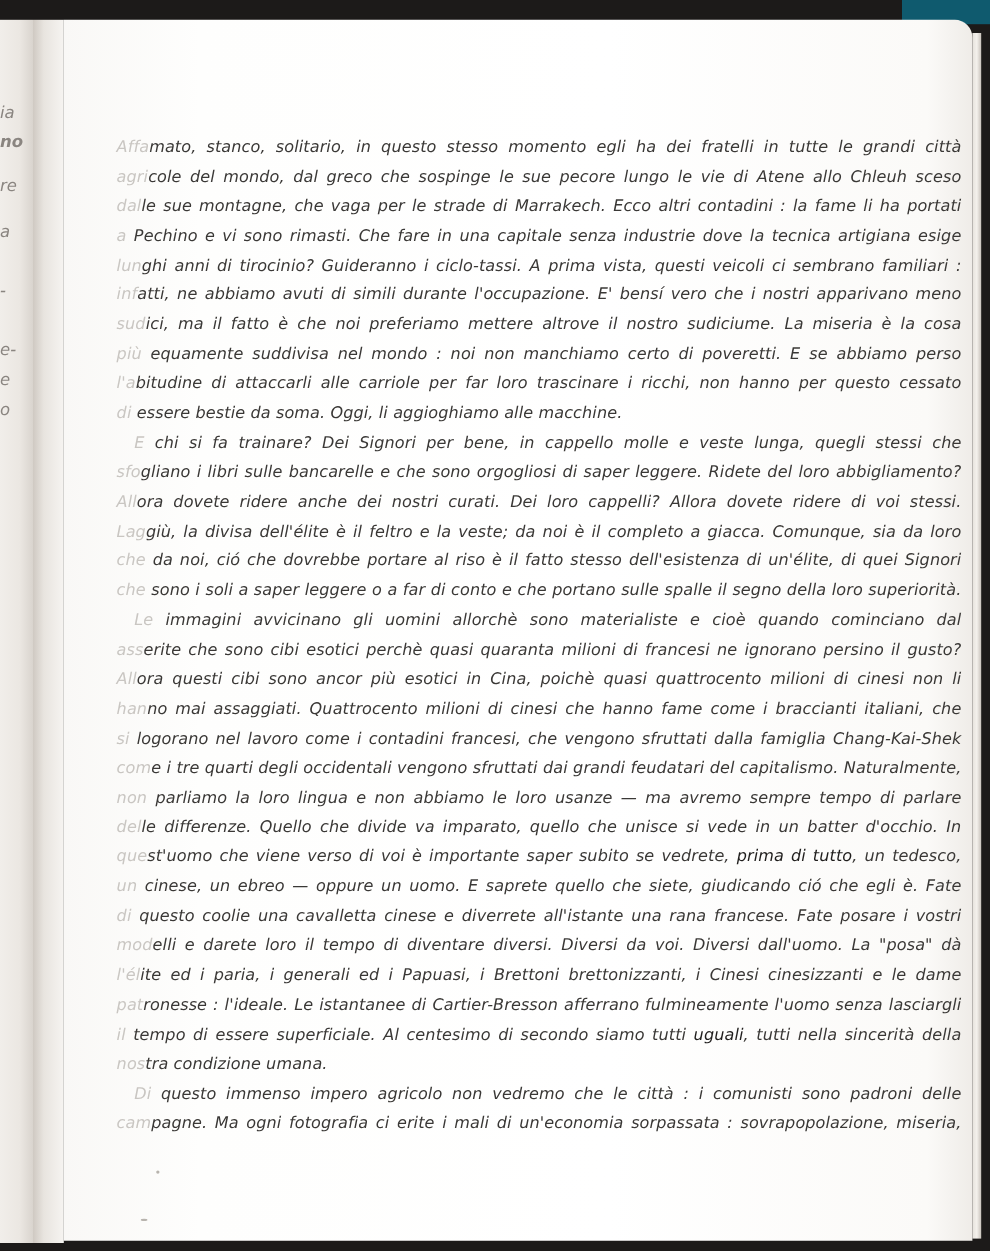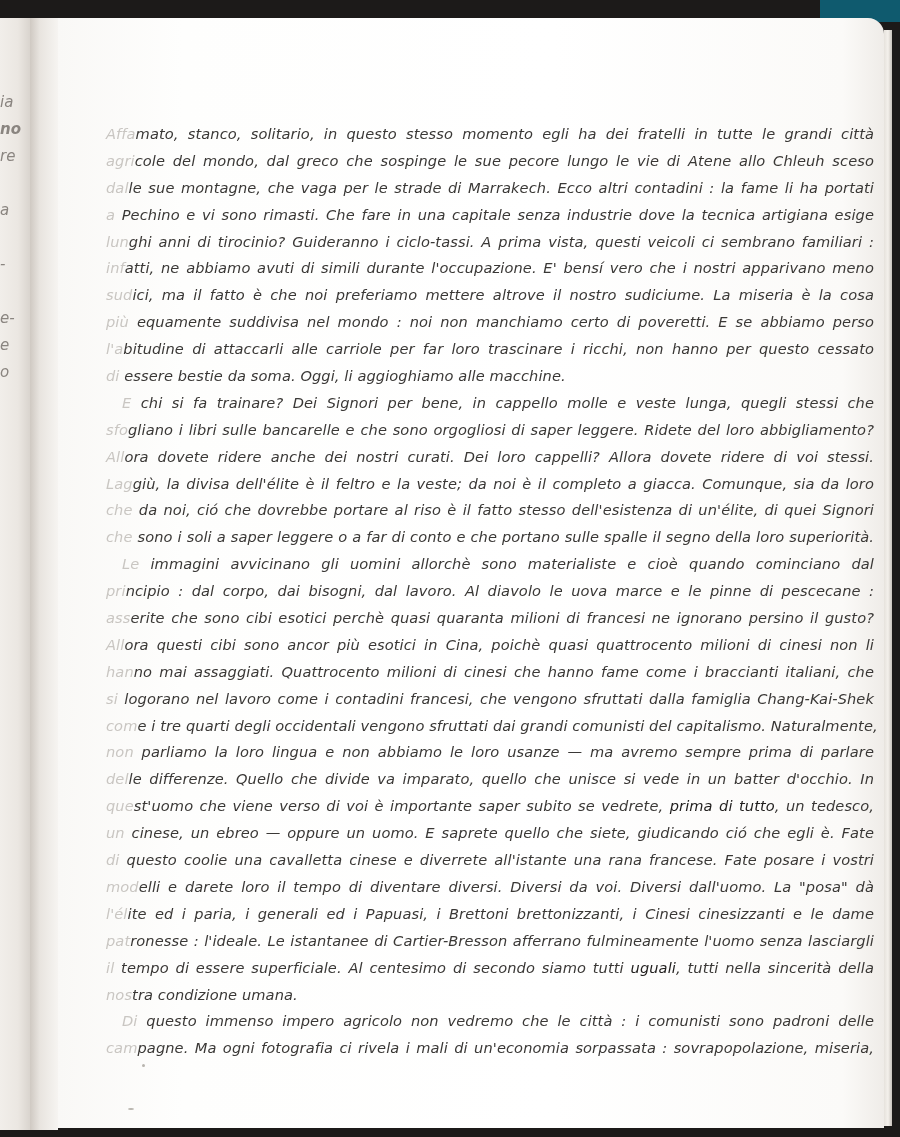--- a/index.html
+++ b/index.html
@@ -48,21 +48,21 @@
   .fade { color: #c9c6c2; }
   .speck { position: absolute; width: 3px; height: 3px; border-radius: 50%; background: #b8b4ae; }
 </style>
 </head>
 <body>
 
 <div class="teal-corner"></div>
 <div class="left-page" id="left-page">
     <span class="margin-frag" style="top: 75px;">ia</span>
     <span class="margin-frag" style="top: 102px; font-weight: bold;">no</span>
-    <span class="margin-frag" style="top: 129px;">re</span>
+    <span class="margin-frag" style="top: 142px;">re</span>
     <span class="margin-frag" style="top: 183px;">a</span>
     <span class="margin-frag" style="top: 237px;">-</span>
     <span class="margin-frag" style="top: 291px;">e-</span>
     <span class="margin-frag" style="top: 318px;">e</span>
     <span class="margin-frag" style="top: 345px;">o</span>
   </div>
 <div class="gutter"></div>
 <div class="page">
   <div class="text-block" id="text-block">
       <div class="line"><span class="fade">Affa</span><span>mato, stanco, solitario, in questo stesso momento egli ha dei fratelli in tutte le grandi città</span></div>
@@ -75,35 +75,34 @@
       <div class="line"><span class="fade">più</span><span> equamente suddivisa nel mondo : noi non manchiamo certo di poveretti. E se abbiamo perso</span></div>
       <div class="line"><span class="fade">l'a</span><span>bitudine di attaccarli alle carriole per far loro trascinare i ricchi, non hanno per questo cessato</span></div>
       <div class="line last"><span class="fade">di </span><span>essere bestie da soma. Oggi, li aggioghiamo alle macchine.</span></div>
       <div class="line indent"><span class="fade">E </span><span>chi si fa trainare? Dei Signori per bene, in cappello molle e veste lunga, quegli stessi che</span></div>
       <div class="line"><span class="fade">sfo</span><span>gliano i libri sulle bancarelle e che sono orgogliosi di saper leggere. Ridete del loro abbigliamento?</span></div>
       <div class="line"><span class="fade">All</span><span>ora dovete ridere anche dei nostri curati. Dei loro cappelli? Allora dovete ridere di voi stessi.</span></div>
       <div class="line"><span class="fade">Lag</span><span>giù, la divisa dell'élite è il feltro e la veste; da noi è il completo a giacca. Comunque, sia da loro</span></div>
       <div class="line"><span class="fade">che</span><span> da noi, ció che dovrebbe portare al riso è il fatto stesso dell'esistenza di un'élite, di quei Signori</span></div>
       <div class="line"><span class="fade">che</span><span> sono i soli a saper leggere o a far di conto e che portano sulle spalle il segno della loro superiorità.</span></div>
       <div class="line indent"><span class="fade">Le</span><span> immagini avvicinano gli uomini allorchè sono materialiste e cioè quando cominciano dal</span></div>
-      <div class="line"><span class="fade">pri</span><span>ncipio : dal corpo, dai bisogni, dal lavoro. Al diavolo le uova marce e le pinne di pescecane :</span></div>
       <div class="line"><span class="fade">ass</span><span>erite che sono cibi esotici perchè quasi quaranta milioni di francesi ne ignorano persino il gusto?</span></div>
       <div class="line"><span class="fade">All</span><span>ora questi cibi sono ancor più esotici in Cina, poichè quasi quattrocento milioni di cinesi non li</span></div>
       <div class="line"><span class="fade">han</span><span>no mai assaggiati. Quattrocento milioni di cinesi che hanno fame come i braccianti italiani, che</span></div>
       <div class="line"><span class="fade">si </span><span>logorano nel lavoro come i contadini francesi, che vengono sfruttati dalla famiglia Chang-Kai-Shek</span></div>
-      <div class="line"><span class="fade">com</span><span>e i tre quarti degli occidentali vengono sfruttati dai grandi comunisti del capitalismo. Naturalmente,</span></div>
-      <div class="line"><span class="fade">non</span><span> parliamo la loro lingua e non abbiamo le loro usanze — ma avremo sempre prima di parlare</span></div>
+      <div class="line"><span class="fade">com</span><span>e i tre quarti degli occidentali vengono sfruttati dai grandi feudatari del capitalismo. Naturalmente,</span></div>
+      <div class="line"><span class="fade">non</span><span> parliamo la loro lingua e non abbiamo le loro usanze — ma avremo sempre tempo di parlare</span></div>
       <div class="line"><span class="fade">del</span><span>le differenze. Quello che divide va imparato, quello che unisce si vede in un batter d'occhio. In</span></div>
       <div class="line"><span class="fade">que</span><span>st'uomo che viene verso di voi è importante saper subito se vedrete, </span><b>prima di tutto</b><span>, un tedesco,</span></div>
       <div class="line"><span class="fade">un</span><span> cinese, un ebreo — oppure un uomo. E saprete quello che siete, giudicando ció che egli è. Fate</span></div>
       <div class="line"><span class="fade">di </span><span>questo coolie una cavalletta cinese e diverrete all'istante una rana francese. Fate posare i vostri</span></div>
       <div class="line"><span class="fade">mod</span><span>elli e darete loro il tempo di diventare diversi. Diversi da voi. Diversi dall'uomo. La "posa" dà</span></div>
       <div class="line"><span class="fade">l'él</span><span>ite ed i paria, i generali ed i Papuasi, i Brettoni brettonizzanti, i Cinesi cinesizzanti e le dame</span></div>
       <div class="line"><span class="fade">pat</span><span>ronesse : l'ideale. Le istantanee di Cartier-Bresson afferrano fulmineamente l'uomo senza lasciargli</span></div>
       <div class="line"><span class="fade">il </span><span>tempo di essere superficiale. Al centesimo di secondo siamo tutti </span><b>uguali</b><span>, tutti nella sincerità della</span></div>
       <div class="line last"><span class="fade">nos</span><span>tra condizione umana.</span></div>
       <div class="line indent"><span class="fade">Di</span><span> questo immenso impero agricolo non vedremo che le città : i comunisti sono padroni delle</span></div>
-      <div class="line"><span class="fade">cam</span><span>pagne. Ma ogni fotografia ci rivela i mali di un'economia sorpassata : sovrapopolazione, miseria,</span></div>
+      <div class="line"><span class="fade">cam</span><span>pagne. Ma ogni fotografia ci erite i mali di un'economia sorpassata : sovrapopolazione, miseria,</span></div>
     </div>
   <div class="speck" style="left:84px; top:1046px;"></div>
   <div class="speck" style="left:70px; top:1090px; width:6px; height:2px;"></div>
 </div>
 <div class="page-edge"></div>
 
 </body></html>

